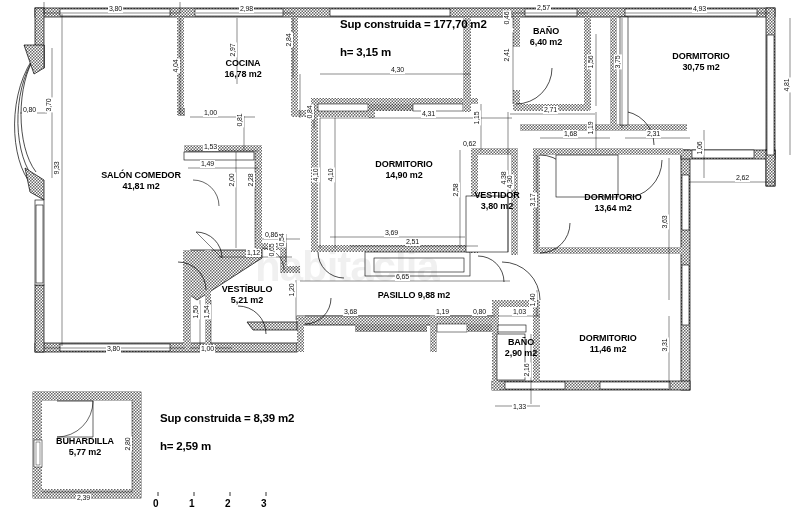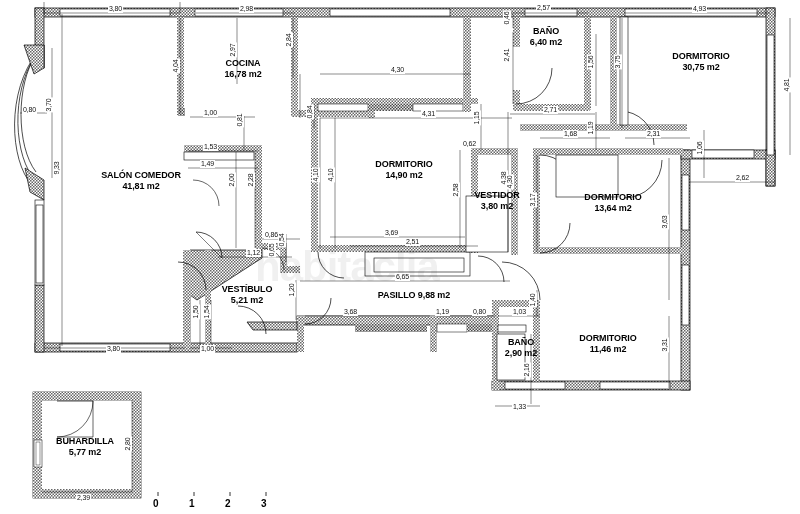--- a/index.html
+++ b/index.html
@@ -286,20 +286,28 @@
     <g stroke="#000" stroke-width="0.8">
       <line x1="158" y1="492" x2="158" y2="496"></line>
       <line x1="194" y1="492" x2="194" y2="496"></line>
       <line x1="230" y1="492" x2="230" y2="496"></line>
       <line x1="266" y1="492" x2="266" y2="496"></line>
     </g>
   </svg>
 
   <div class="wm">habitaclia</div>
 
+  <div class="hdr" style="left:328px;top:3px;">
+    <span>Sup construida = 177,70 m2</span><br>
+    <span>h= 3,15 m</span>
+  </div>
+  <div class="hdr" style="left:148px;top:397px;">
+    <span>Sup construida = 8,39 m2</span><br>
+    <span>h= 2,59 m</span>
+  </div>
 
   <div id="room-labels">
       <div class="room-label" style="left: 81px; top: 170px; width: 120px; text-align: center;"><div>SALÓN COMEDOR</div><div>41,81 m2</div></div>
       <div class="room-label" style="left: 183px; top: 58px; width: 120px;"><div>COCINA</div><div>16,78 m2</div></div>
       <div class="room-label" style="left: 486px; top: 26px; width: 120px;"><div>BAÑO</div><div>6,40 m2</div></div>
       <div class="room-label" style="left: 641px; top: 51px; width: 120px;"><div>DORMITORIO</div><div>30,75 m2</div></div>
       <div class="room-label" style="left: 344px; top: 159px; width: 120px;"><div>DORMITORIO</div><div>14,90 m2</div></div>
       <div class="room-label" style="left: 437px; top: 190px; width: 120px;"><div>VESTIDOR</div><div>3,80 m2</div></div>
       <div class="room-label" style="left: 553px; top: 192px; width: 120px;"><div>DORMITORIO</div><div>13,64 m2</div></div>
       <div class="room-label" style="left: 187px; top: 284px; width: 120px;"><div>VESTÍBULO</div><div>5,21 m2</div></div>

